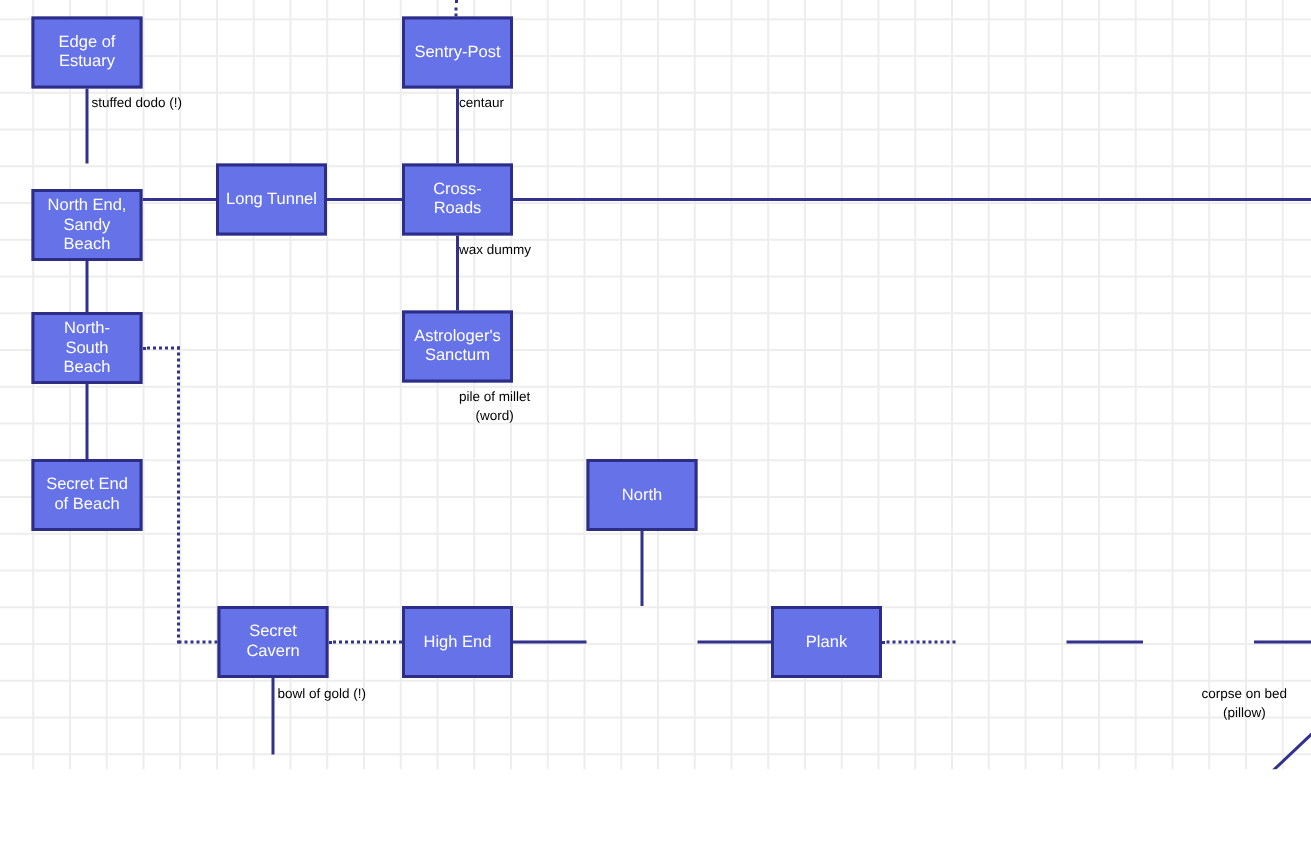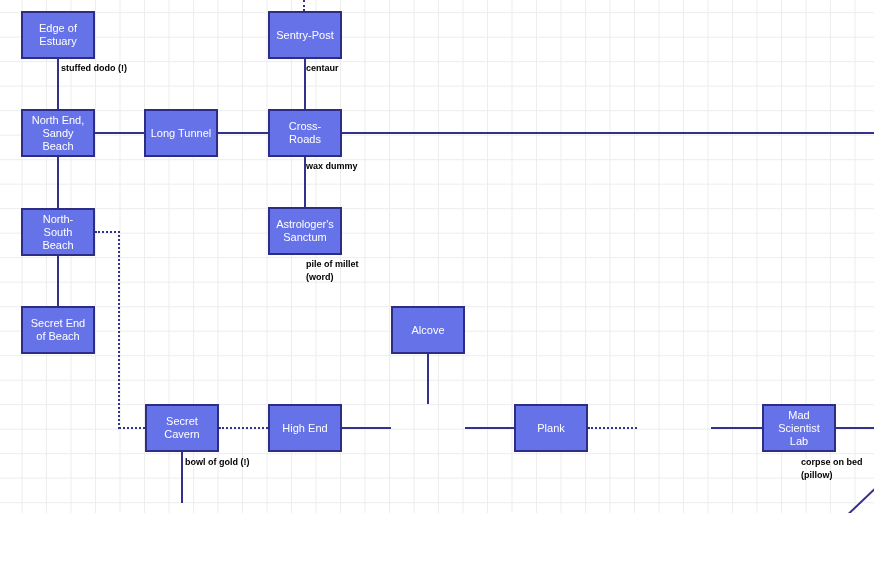--- a/index.html
+++ b/index.html
@@ -29,24 +29,25 @@
   }
   .room span{white-space:pre-line;}
   .conn{position:absolute;background:#32328c;}
   .conn.h{height:2px;}
   .conn.v{width:2px;}
   .dot{position:absolute;background:transparent;}
   .dot.h{height:0;border-top:2px dotted #32328c;}
   .dot.v{width:0;border-left:2px dotted #32328c;}
   .item-label{
     position:absolute;
-    font-size:9px;font-weight:700;
+    font-size:9px;font-weight:400;
     line-height:13px;
     color:#000000;
     white-space:pre-line;
+    text-align:center;
   }
   .diag{position:absolute;left:0;top:0;pointer-events:none;}
 </style>
 </head>
 <body>
 
 <div class="canvas">
 
   <div class="conn v" style="left:57px;top:59px;height:50px"></div>
   <div class="conn v" style="left:304px;top:59px;height:50px"></div>
@@ -74,21 +75,21 @@
     <line x1="783" y1="576" x2="879" y2="485" stroke="#32328c" stroke-width="2"></line>
   </svg>
 
   <div class="room" style="left:21px;top:11px">
       <span>Edge of
 Estuary</span>
     </div>
   <div class="room" style="left:268px;top:11px">
       <span>Sentry-Post</span>
     </div>
-  <div class="room" style="left:21px;top:109px">
+  <div class="room" style="left:21px;top:126px">
       <span>North End,
 Sandy
 Beach</span>
     </div>
   <div class="room" style="left:268px;top:109px">
       <span>Cross-
 Roads</span>
     </div>
   <div class="room" style="left:144px;top:109px">
       <span>Long Tunnel</span>
@@ -100,36 +101,31 @@
   <div class="room" style="left:21px;top:208px">
       <span>North-
 South
 Beach</span>
     </div>
   <div class="room" style="left:21px;top:306px">
       <span>Secret End
 of Beach</span>
     </div>
   <div class="room" style="left:391px;top:306px">
-      <span>Alcove</span>
+      <span>North</span>
     </div>
   <div class="room" style="left:145px;top:404px">
       <span>Secret
 Cavern</span>
     </div>
   <div class="room" style="left:268px;top:404px">
       <span>High End</span>
     </div>
   <div class="room" style="left:514px;top:404px">
       <span>Plank</span>
-    </div>
-  <div class="room" style="left:762px;top:404px">
-      <span>Mad
-Scientist
-Lab</span>
     </div>
 
   <div class="item-label" style="left:61px;top:62px">stuffed dodo (!)</div>
   <div class="item-label" style="left:306px;top:62px">centaur</div>
   <div class="item-label" style="left:306px;top:160px">wax dummy</div>
   <div class="item-label" style="left:306px;top:258px">pile of millet
 (word)</div>
   <div class="item-label" style="left:185px;top:456px">bowl of gold (!)</div>
   <div class="item-label" style="left:801px;top:456px">corpse on bed
 (pillow)</div>

